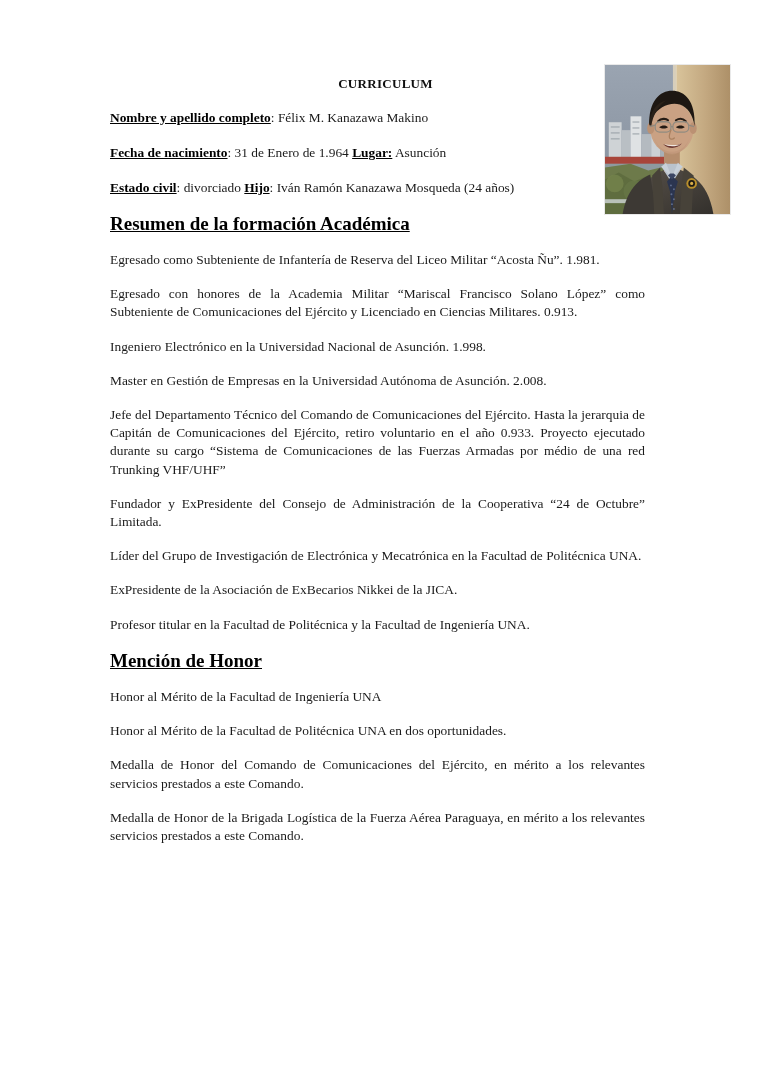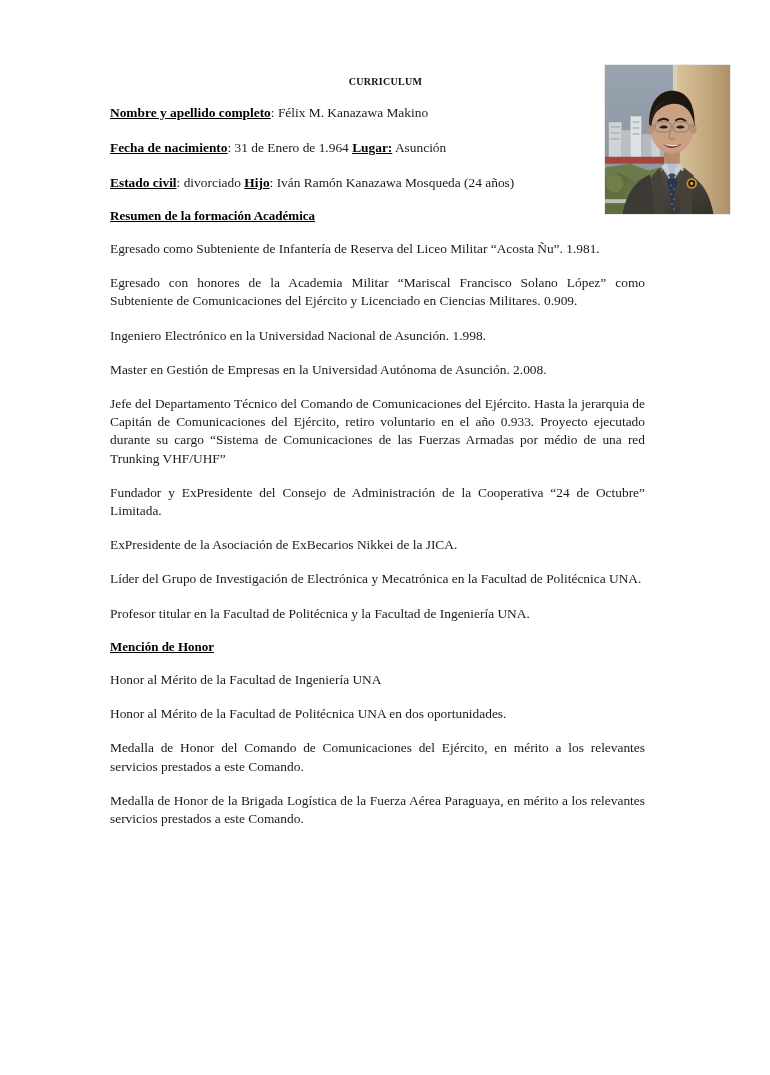--- a/index.html
+++ b/index.html
@@ -27,41 +27,41 @@
   .content {
     position: absolute;
     left: 110px;
     top: 64px;
     width: 551px;
   }
 
   .doc-title {
     text-align: center;
     font-weight: bold;
-    font-size: 10px;
+    font-size: 13px;
     letter-spacing: 0.3px;
     margin: 0 0 17px 0;
     padding-top: 12px;
     color: #101010;
   }
 
   .field-line {
     font-size: 13.4px;
     line-height: 1.34;
     margin: 17px 0 16px 0;
     color: #1a1a1a;
   }
   .field-line .lbl {
     font-weight: bold;
     text-decoration: underline;
     color: #000;
   }
 
   .section-head {
-    font-size: 13px;
+    font-size: 19px;
     font-weight: bold;
     text-decoration: underline;
     margin: 0 0 16px 0;
     color: #000;
     display: block;
   }
   .section-head .inner {
     display: inline;
   }
 
@@ -104,29 +104,29 @@
       <span class="lbl">Fecha de nacimiento</span><span>: </span><span>31 de Enero de 1.964 </span><span class="lbl">Lugar:</span><span> Asunción</span>
     </p>
 
     <p class="field-line">
       <span class="lbl">Estado civil</span><span>: </span><span>divorciado  </span><span class="lbl">Hijo</span><span>: Iván Ramón Kanazawa Mosqueda (24 años)</span>
     </p>
 
     <div class="section-head"><span class="inner">Resumen de la formación Académica</span></div>
 
     <p class="para">Egresado como Subteniente de Infantería de Reserva del Liceo Militar “Acosta Ñu”. 1.981.</p>
-    <p class="para">Egresado con honores de la Academia Militar “Mariscal Francisco Solano López” como Subteniente de Comunicaciones del Ejército y Licenciado en Ciencias Militares. 0.909.</p>
+    <p class="para">Egresado con honores de la Academia Militar “Mariscal Francisco Solano López” como Subteniente de Comunicaciones del Ejército y Licenciado en Ciencias Militares. 0.913.</p>
     <p class="para">Ingeniero Electrónico en la Universidad Nacional de Asunción. 1.998.</p>
     <p class="para">Master en Gestión de Empresas en la Universidad Autónoma de Asunción. 2.008.</p>
 
 
     <p class="para">Jefe del Departamento Técnico del Comando de Comunicaciones del Ejército. Hasta la jerarquia de Capitán de Comunicaciones del Ejército, retiro voluntario en el año 0.933. Proyecto ejecutado durante su cargo “Sistema de Comunicaciones de las Fuerzas Armadas por médio de una red Trunking VHF/UHF”</p>
     <p class="para">Fundador y ExPresidente del Consejo de Administración de la Cooperativa “24 de Octubre” Limitada.</p>
+    <p class="para">Líder del Grupo de Investigación de Electrónica y Mecatrónica en la Facultad de Politécnica UNA.</p>
     <p class="para">ExPresidente de la Asociación de ExBecarios Nikkei de la JICA.</p>
-    <p class="para">Líder del Grupo de Investigación de Electrónica y Mecatrónica en la Facultad de Politécnica UNA.</p>
     <p class="para">Profesor titular en la Facultad de Politécnica y la Facultad de Ingeniería UNA.</p>
 
     <div class="section-head"><span class="inner">Mención de Honor</span></div>
 
     <p class="para">Honor al Mérito de la Facultad de Ingeniería UNA</p>
     <p class="para">Honor al Mérito de la Facultad de Politécnica UNA en dos oportunidades.</p>
     <p class="para">Medalla de Honor del Comando de Comunicaciones del Ejército, en mérito a los relevantes servicios prestados a este Comando.</p>
     <p class="para">Medalla de Honor de la Brigada Logística de la Fuerza Aérea Paraguaya, en mérito a los relevantes servicios prestados a este Comando.</p>
 
   </div>

